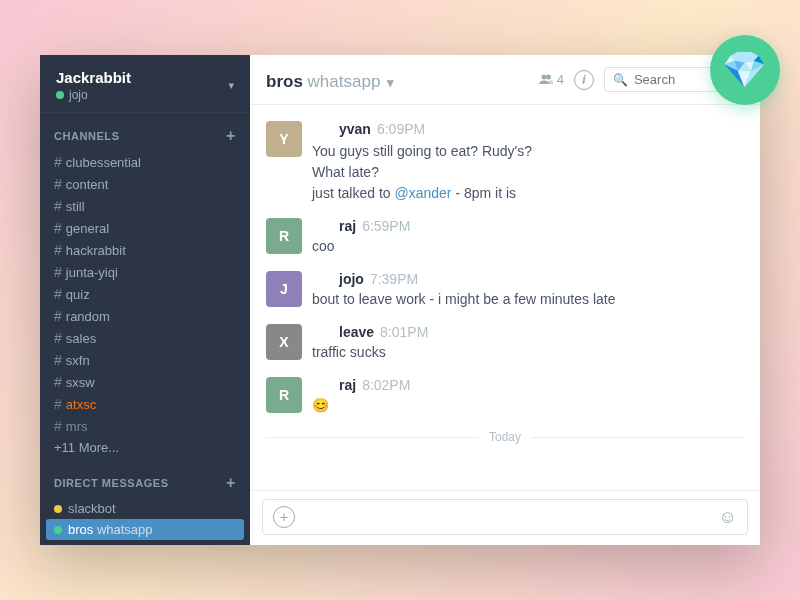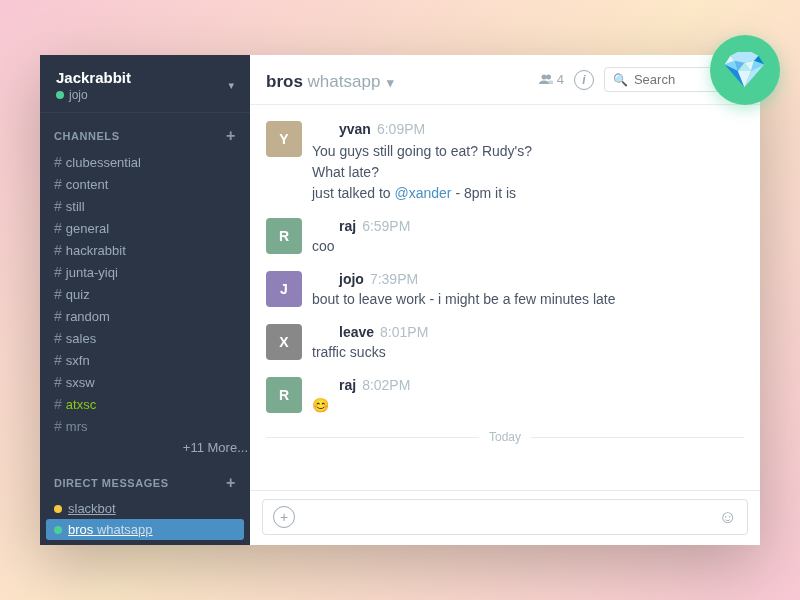--- a/index.html
+++ b/index.html
@@ -84,25 +84,24 @@
       padding: 3px 14px;
       display: flex;
       align-items: center;
       gap: 4px;
       color: #9aabb6;
       font-size: 13px;
       cursor: pointer;
     }
     .channel-item .hash { color: #7a8b98; font-size: 14px; }
     .more-link {
-      padding: 3px 2px;
+      padding: 3px 14px;
       color: #9aabb6;
       font-size: 13px;
       cursor: pointer;
-      text-align: right;
     }
     .dm-section {
       padding: 10px 0 6px;
     }
     .dm-item {
       padding: 3px 14px;
       display: flex;
       align-items: center;
       gap: 6px;
       font-size: 13px;
@@ -117,21 +116,21 @@
       padding: 3px 8px;
     }
     .dm-dot {
       width: 8px;
       height: 8px;
       border-radius: 50%;
       flex-shrink: 0;
     }
     .dm-dot.online { background: #4cce97; }
     .dm-dot.away { background: #f5c842; }
-    .dm-name { font-weight: 500; text-decoration: underline; }
+    .dm-name { font-weight: 500; }
     .dm-name .sub { font-weight: 400; color: #c8d8e4; }
     .dm-item.active .sub { color: rgba(255,255,255,0.7); }
 
     
     .main-chat {
       flex: 1;
       background: #fff;
       display: flex;
       flex-direction: column;
     }
@@ -389,21 +388,21 @@
           <div class="channel-item">
               <span class="hash">#</span>
               <span>sxfn</span>
             </div>
           <div class="channel-item">
               <span class="hash">#</span>
               <span>sxsw</span>
             </div>
           <div class="channel-item">
               <span class="hash" style="color:#6a7b88">#</span>
-              <span style="color:#84cc16">atxsc</span>
+              <span style="color:#f97316">atxsc</span>
             </div>
           <div class="channel-item">
               <span class="hash" style="color:#6a7b88">#</span>
               <span style="color:#7a8b98">mrs</span>
             </div>
         </div>
         <div class="more-link">+11 More...</div>
       </div>
 
       <div class="dm-section">

